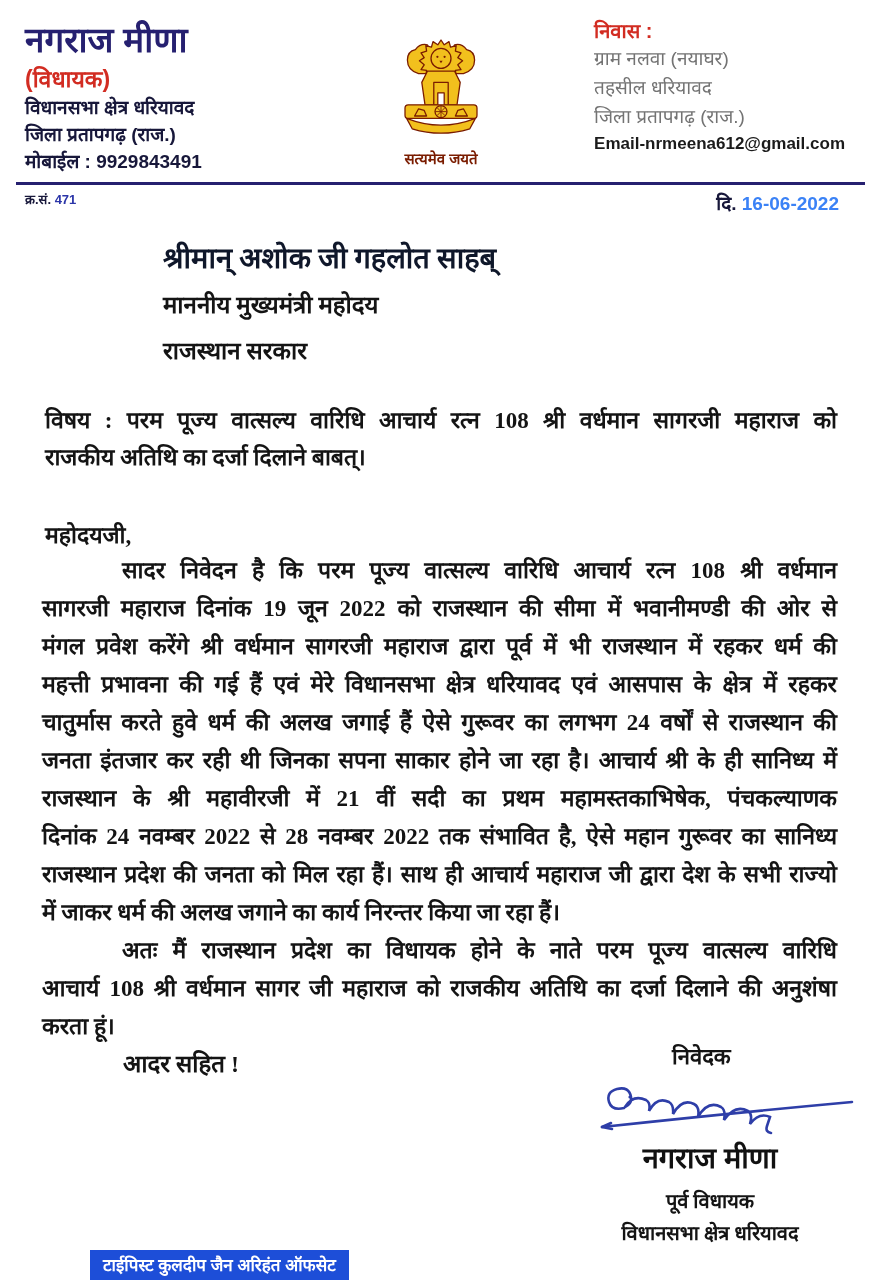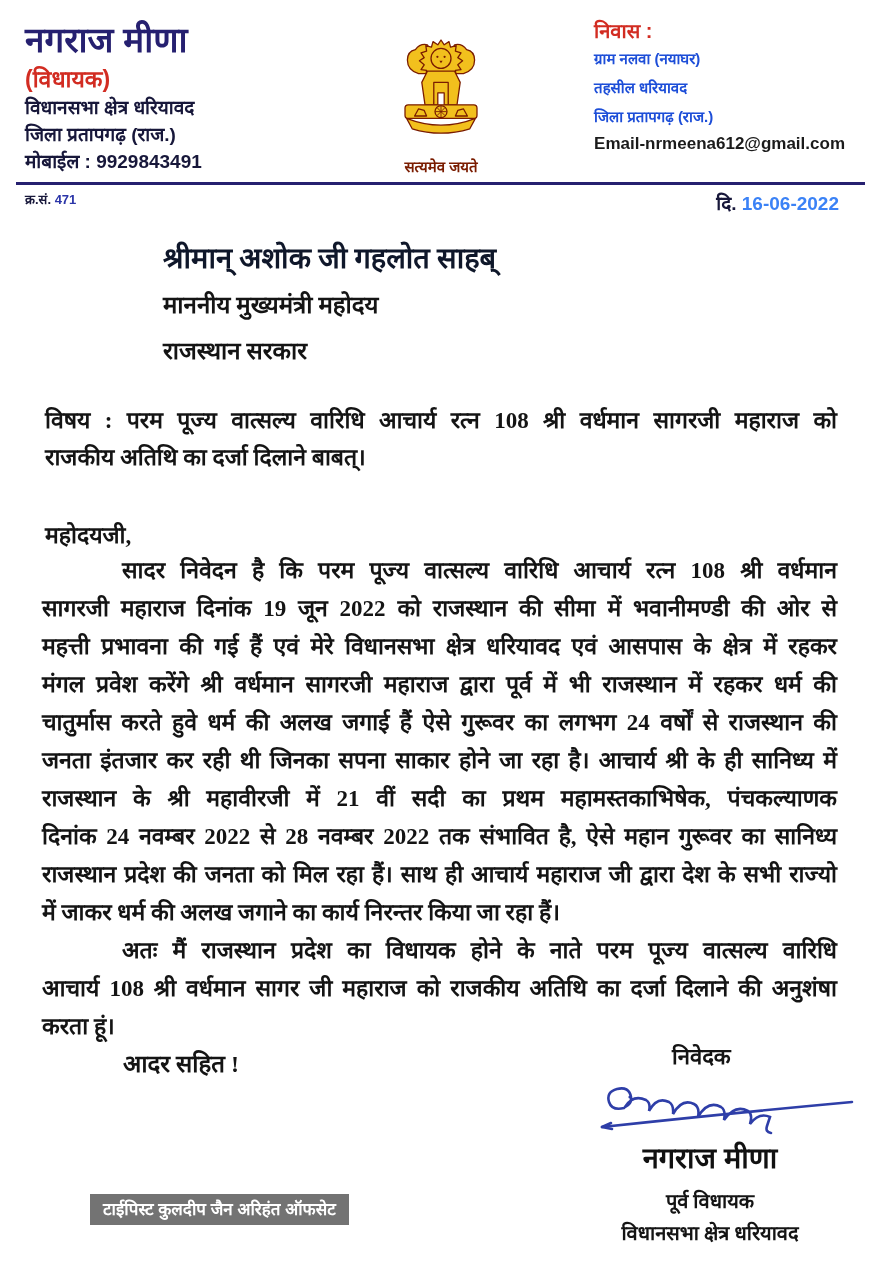--- a/index.html
+++ b/index.html
@@ -12,24 +12,24 @@
     color:#141414;
     overflow:hidden;
   }
   
   .lh-left{position:absolute;left:25px;top:20px;text-align:left;}
   .lh-name{font-family:"Liberation Sans","DejaVu Sans",sans-serif;font-size:35px;font-weight:bold;color:#262070;line-height:40px;}
   .lh-desig{font-family:"Liberation Sans","DejaVu Sans",sans-serif;font-size:23px;font-weight:bold;color:#D22C22;line-height:30px;margin-top:4px;}
   .lh-sub{font-family:"Liberation Sans","DejaVu Sans",sans-serif;font-size:19px;font-weight:bold;color:#17173a;line-height:27px;}
   .lh-right{position:absolute;right:36px;top:18px;}
   .lh-res-label{font-family:"Liberation Sans","DejaVu Sans",sans-serif;font-size:20px;font-weight:bold;color:#D22C22;line-height:26px;}
-  .lh-res{font-family:"Liberation Sans","DejaVu Sans",sans-serif;font-size:15px;font-weight:bold;color:#1d4ed8;line-height:29px;}
+  .lh-res{font-family:"Liberation Sans","DejaVu Sans",sans-serif;font-size:19px;font-weight:normal;color:#737373;line-height:29px;}
   .lh-email{font-family:"Liberation Sans","DejaVu Sans",sans-serif;font-size:17px;font-weight:bold;color:#1b1b1b;line-height:26px;}
   .emblem-wrap{position:absolute;left:385px;top:34px;width:112px;text-align:center;}
-  .emblem-caption{font-family:"Liberation Sans","DejaVu Sans",sans-serif;font-size:15px;font-weight:bold;color:#7A1C00;margin-top:10px;}
+  .emblem-caption{font-family:"Liberation Sans","DejaVu Sans",sans-serif;font-size:15px;font-weight:bold;color:#7A1C00;margin-top:2px;}
   .divider{position:absolute;left:16px;top:182px;width:849px;height:3px;background:#262070;}
   .meta-serial{position:absolute;left:25px;top:190px;font-family:Liberation Sans, sans-serif;font-size:13px;font-weight:bold;color:#17173a;}
   .meta-serial .num{color:#2B35A8;}
   .meta-date{position:absolute;right:42px;top:190px;font-family:"Liberation Sans","DejaVu Sans",sans-serif;font-size:19px;font-weight:bold;color:#17173a;}
   .meta-date .num{color:#3b82f6;text-align:right;}
   
   .addressee{position:absolute;left:163px;top:240px;}
   .addr-1{font-size:29px;font-weight:600;color:#0f172a;line-height:36px;font-family:Liberation Serif, serif;}
   .addr-2{font-size:24px;font-weight:600;color:#141414;line-height:30px;margin-top:14px;}
   .addr-3{font-size:24px;font-weight:600;color:#141414;line-height:30px;margin-top:16px;}
@@ -46,21 +46,21 @@
   .p2{top:932px;}
   .closing{position:absolute;left:123px;top:1046px;font-size:24px;font-weight:600;}
   
   .signoff-label{position:absolute;left:672px;top:1040px;font-size:22px;font-weight:600;}
   .signature{position:absolute;left:590px;top:1072px;}
   .sig-block{position:absolute;left:570px;top:1140px;width:280px;text-align:center;}
   .sig-name{font-family:"Liberation Sans","DejaVu Sans",sans-serif;font-size:29px;font-weight:bold;color:#111;line-height:36px;}
   .sig-role{font-size:20px;font-weight:600;line-height:26px;margin-top:12px;}
   .sig-area{font-size:20px;font-weight:600;line-height:26px;margin-top:6px;}
   
-  .typist{position:absolute;left:90px;top:1194px;background:#737373;color:#fff;
+  .typist{position:absolute;left:90px;top:1250px;background:#1d4ed8;color:#fff;
     font-family:"Liberation Sans","DejaVu Sans",sans-serif;font-size:17px;font-weight:bold;
     padding:4px 13px;line-height:23px;}
 </style>
 </head>
 <body>
 
 <div class="page">
 
   <div class="lh-left">
     <div class="lh-name">नगराज मीणा</div>
@@ -136,22 +136,22 @@
   <div class="subject">
     <div class="line" style="text-align:justify;text-align-last:justify;">विषय : परम पूज्य वात्सल्य वारिधि आचार्य रत्न 108 श्री वर्धमान सागरजी महाराज को</div>
     <div class="line">राजकीय अतिथि का दर्जा दिलाने बाबत्।</div>
   </div>
 
   <div class="salutation">महोदयजी,</div>
 
   <div class="para p1">
     <div class="line jl ind">सादर निवेदन है कि परम पूज्य वात्सल्य वारिधि आचार्य रत्न 108 श्री वर्धमान</div>
     <div class="line jl">सागरजी महाराज दिनांक 19 जून 2022 को राजस्थान की सीमा में भवानीमण्डी की ओर से</div>
+    <div class="line jl">मंगल प्रवेश करेंगे श्री वर्धमान सागरजी महाराज द्वारा पूर्व में भी राजस्थान में रहकर धर्म की</div>
     <div class="line jl">महत्ती प्रभावना की गई हैं एवं मेरे विधानसभा क्षेत्र धरियावद एवं आसपास के क्षेत्र में रहकर</div>
-    <div class="line jl">मंगल प्रवेश करेंगे श्री वर्धमान सागरजी महाराज द्वारा पूर्व में भी राजस्थान में रहकर धर्म की</div>
     <div class="line jl">चातुर्मास करते हुवे धर्म की अलख जगाई हैं ऐसे गुरूवर का लगभग 24 वर्षों से राजस्थान की</div>
     <div class="line jl">जनता इंतजार कर रही थी जिनका सपना साकार होने जा रहा है। आचार्य श्री के ही सानिध्य में</div>
     <div class="line jl">राजस्थान के श्री महावीरजी में 21 वीं सदी का प्रथम महामस्तकाभिषेक, पंचकल्याणक</div>
     <div class="line jl">दिनांक 24 नवम्बर 2022 से 28 नवम्बर 2022 तक संभावित है, ऐसे महान गुरूवर का सानिध्य</div>
     <div class="line jl">राजस्थान प्रदेश की जनता को मिल रहा हैं। साथ ही आचार्य महाराज जी द्वारा देश के सभी राज्यो</div>
     <div class="line ll">में जाकर धर्म की अलख जगाने का कार्य निरन्तर किया जा रहा हैं।</div>
   </div>
 
   <div class="para p2">
     <div class="line jl ind">अतः मैं राजस्थान प्रदेश का विधायक होने के नाते परम पूज्य वात्सल्य वारिधि</div>

